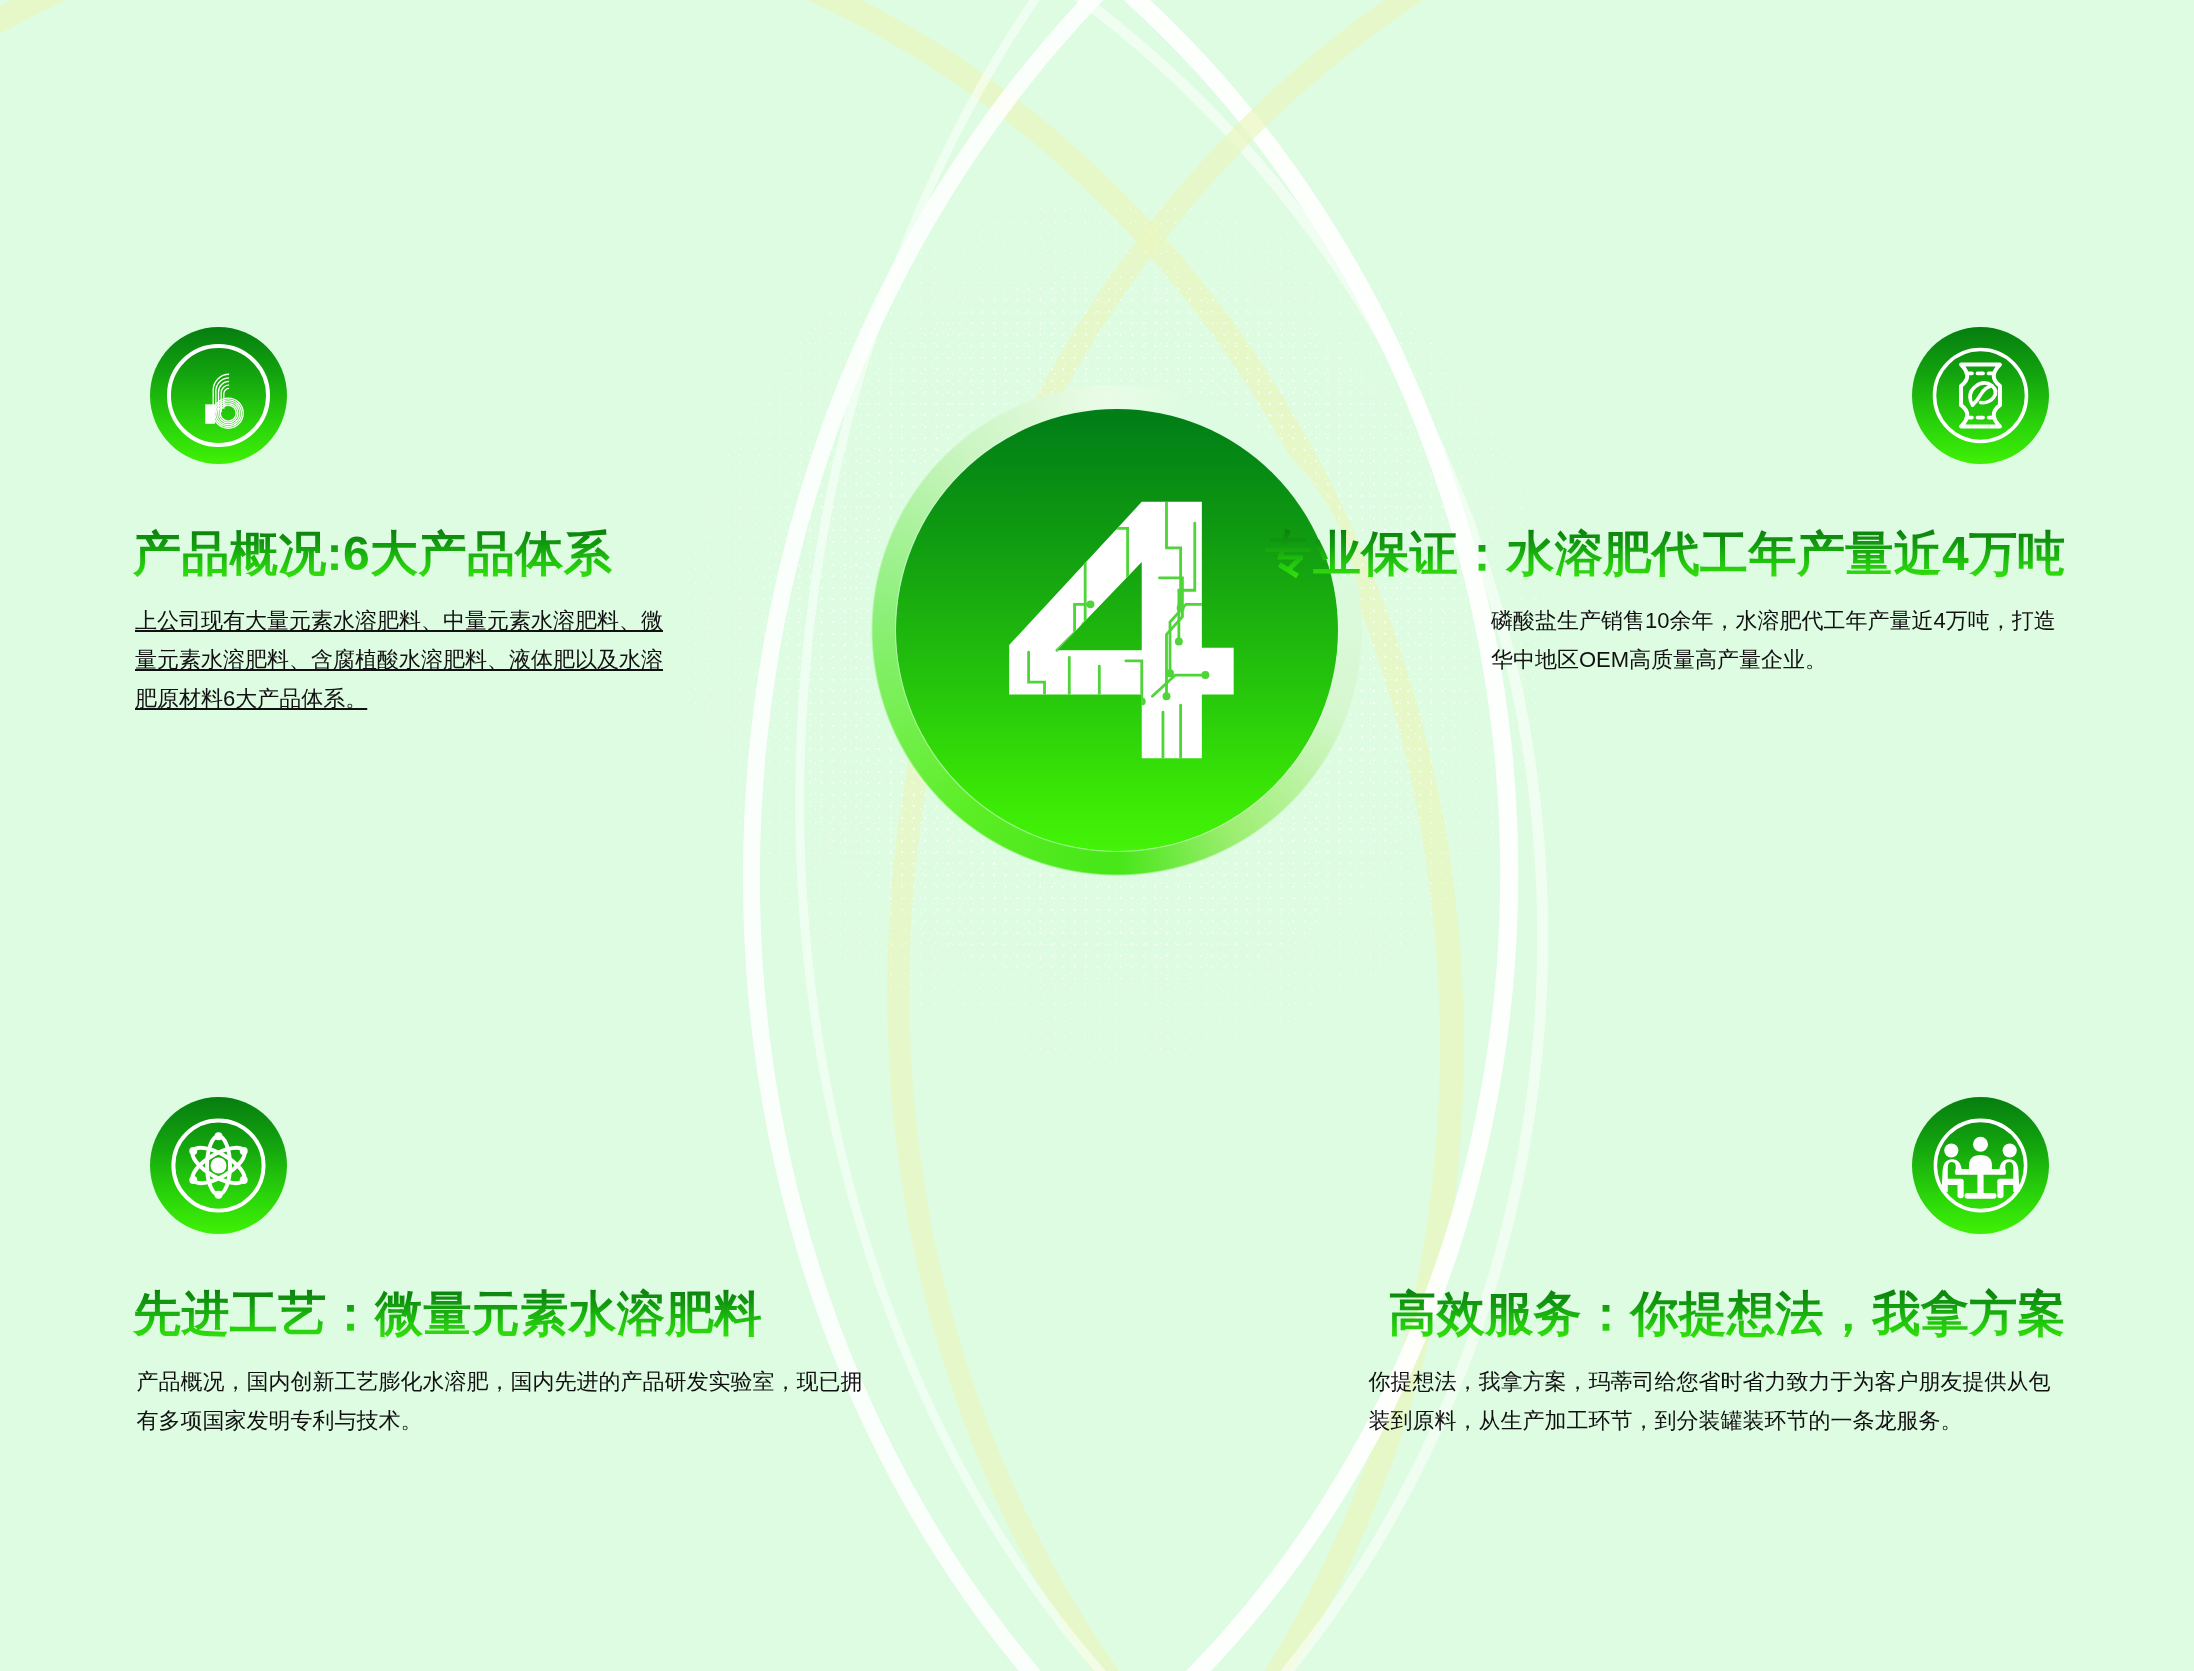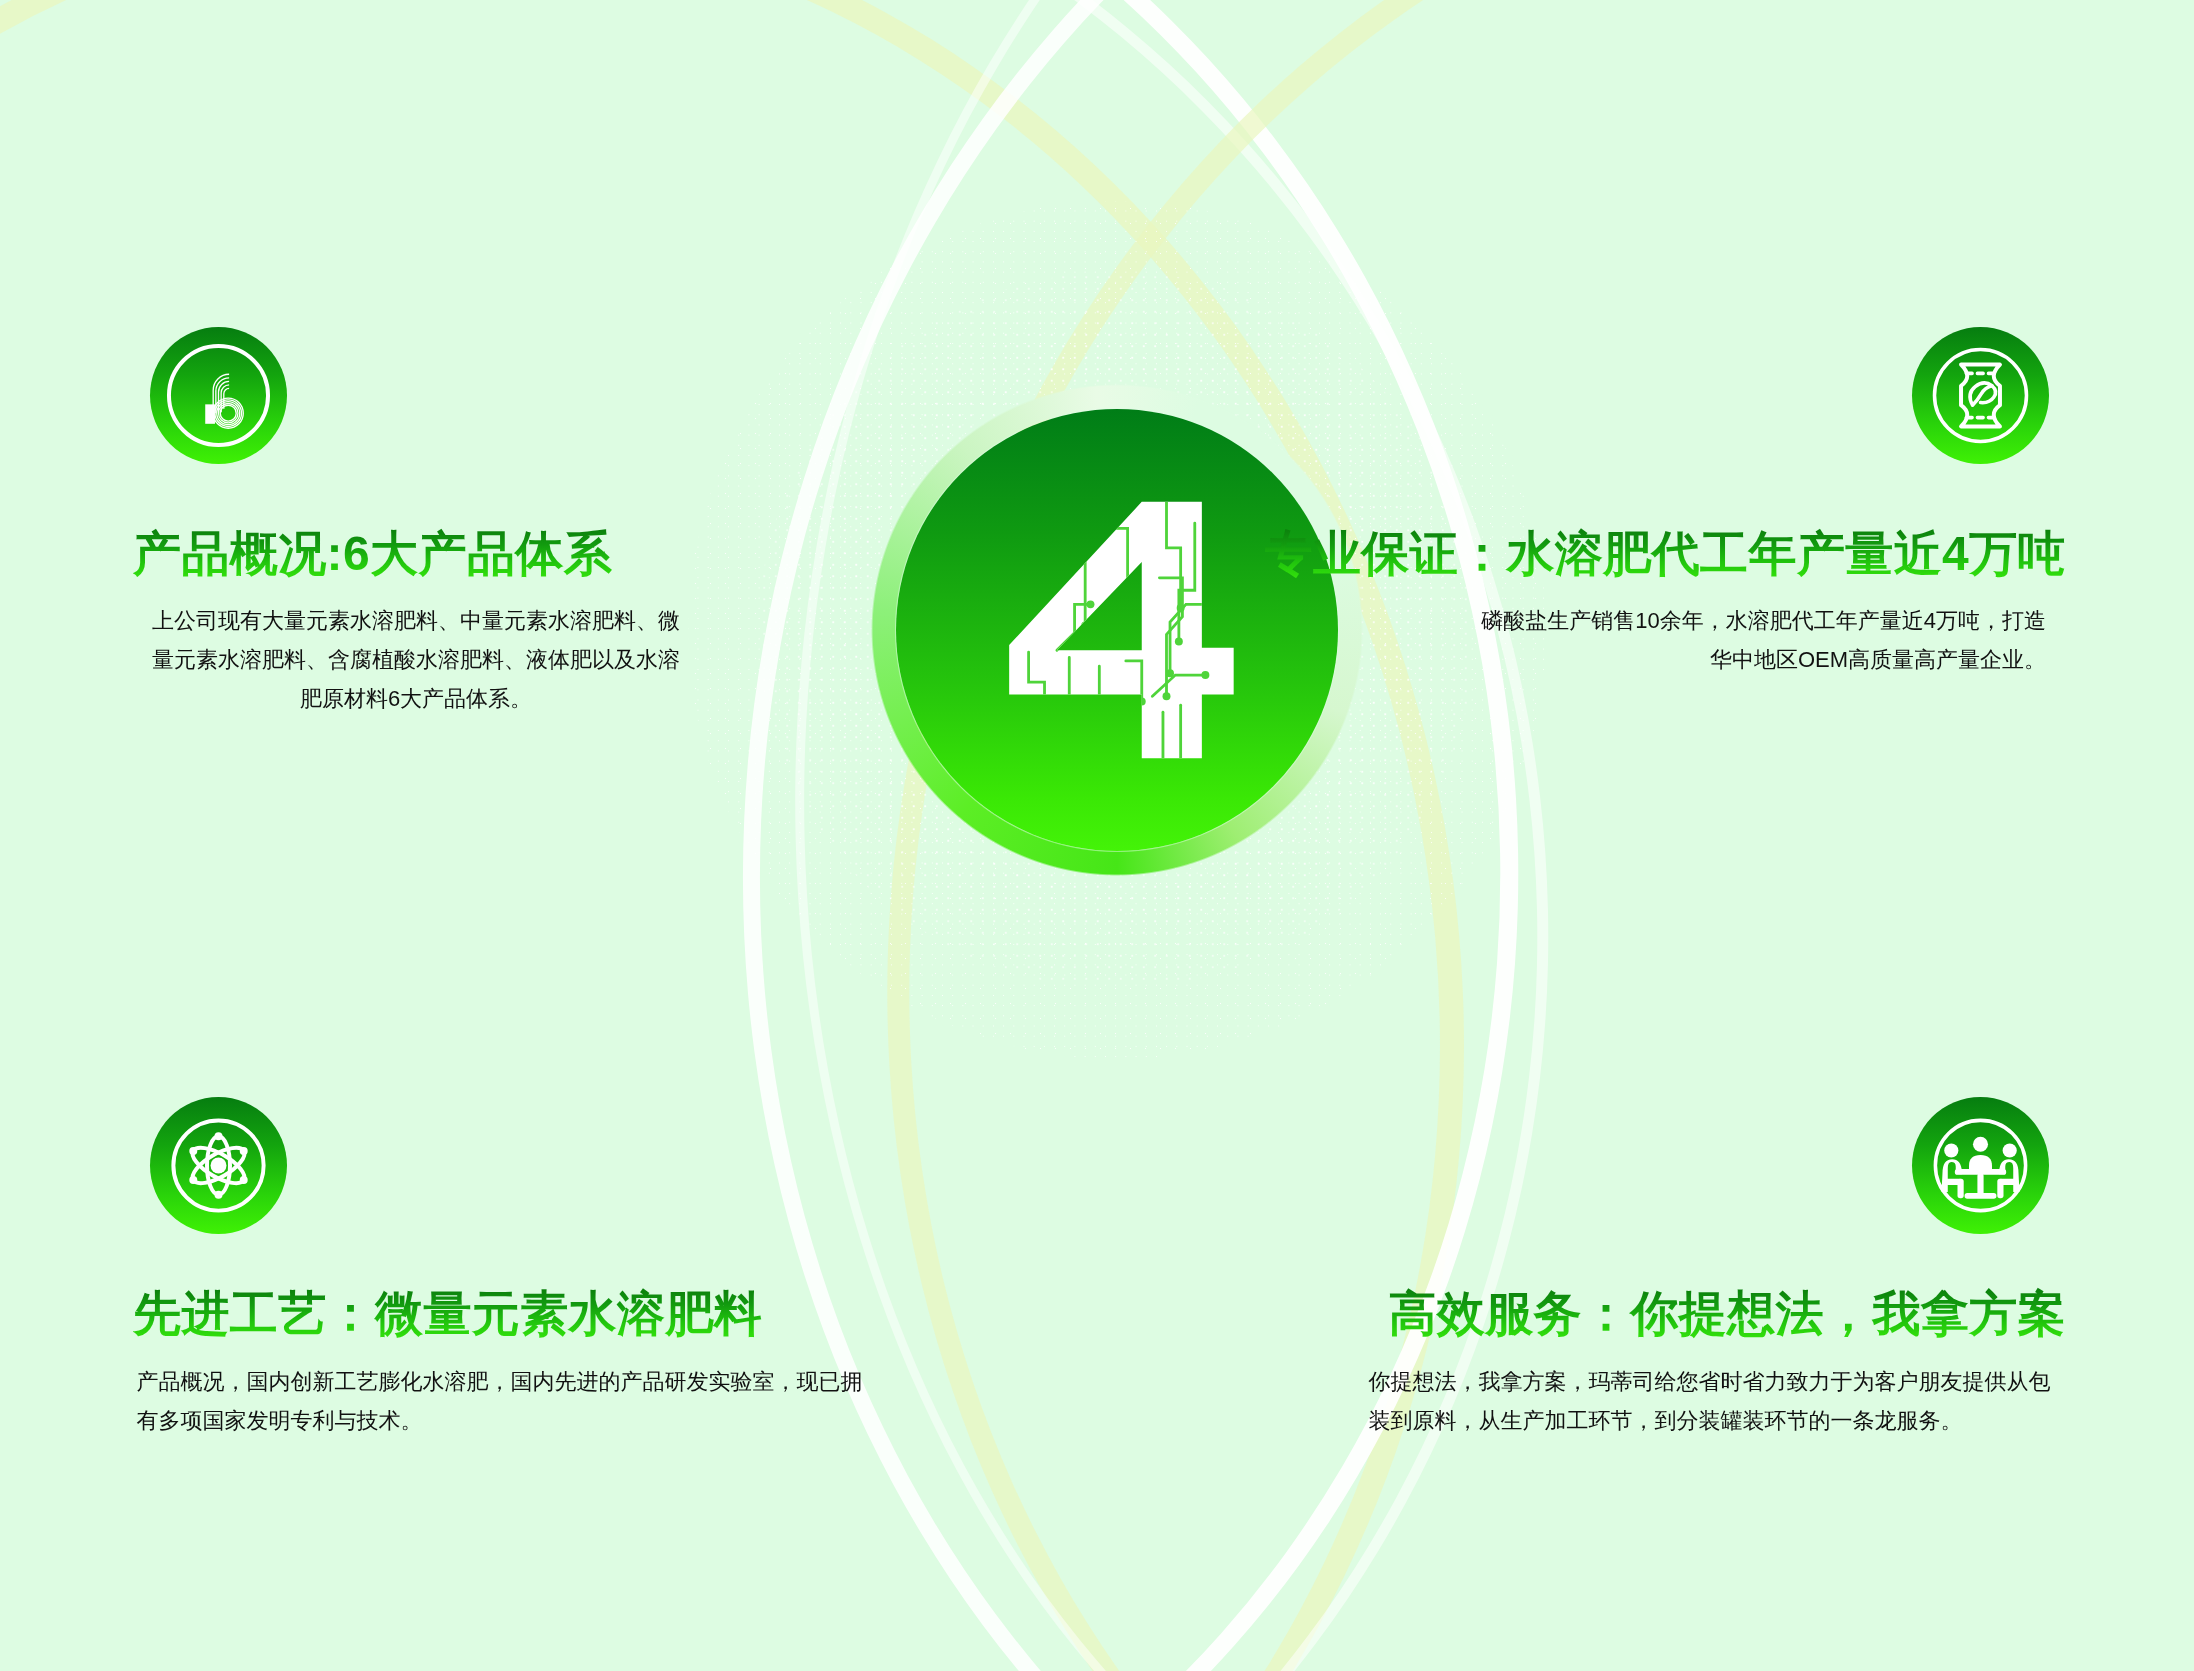--- a/index.html
+++ b/index.html
@@ -190,26 +190,26 @@
     font-size:22px;
     line-height:1.78;
     color:#111111;
     font-weight:400;
   }
 
   
   #q-tl{left:133px;  top:327px;  width:663px;}
   #q-tl .badge{left:17px; top:0;}
   #q-tl .heading{position:absolute; left:0; top:200px; text-align:right;}
-  #q-tl .body-copy{position:absolute; left:9px; top:274px; width:548px; text-align:center;}
+  #q-tl .body-copy{position:absolute; left:2px; top:274px; width:548px; text-align:left;text-decoration:underline;}
 
   #q-tr{left:1150px; top:327px; width:916px;}
   #q-tr .badge{right:17px; top:0;}
   #q-tr .heading{position:absolute; right:0; top:200px; text-align:left;}
-  #q-tr .body-copy{position:absolute; right:20px; top:274px; width:571px; text-align:right;}
+  #q-tr .body-copy{position:absolute; right:4px; top:274px; width:571px; text-align:left;}
 
   #q-bl{left:133px;  top:1097px; width:796px;}
   #q-bl .badge{left:17px; top:0;}
   #q-bl .heading{position:absolute; left:0; top:190px; text-align:left;}
   #q-bl .body-copy{position:absolute; left:3.5px; top:265px; width:743px; text-align:left;}
 
   #q-br{left:1274px; top:1097px; width:792px;}
   #q-br .badge{right:17px; top:0;}
   #q-br .heading{position:absolute; right:0; top:190px; text-align:right;}
   #q-br .body-copy{position:absolute; right:3.5px; top:265px; width:694px; text-align:left;}

